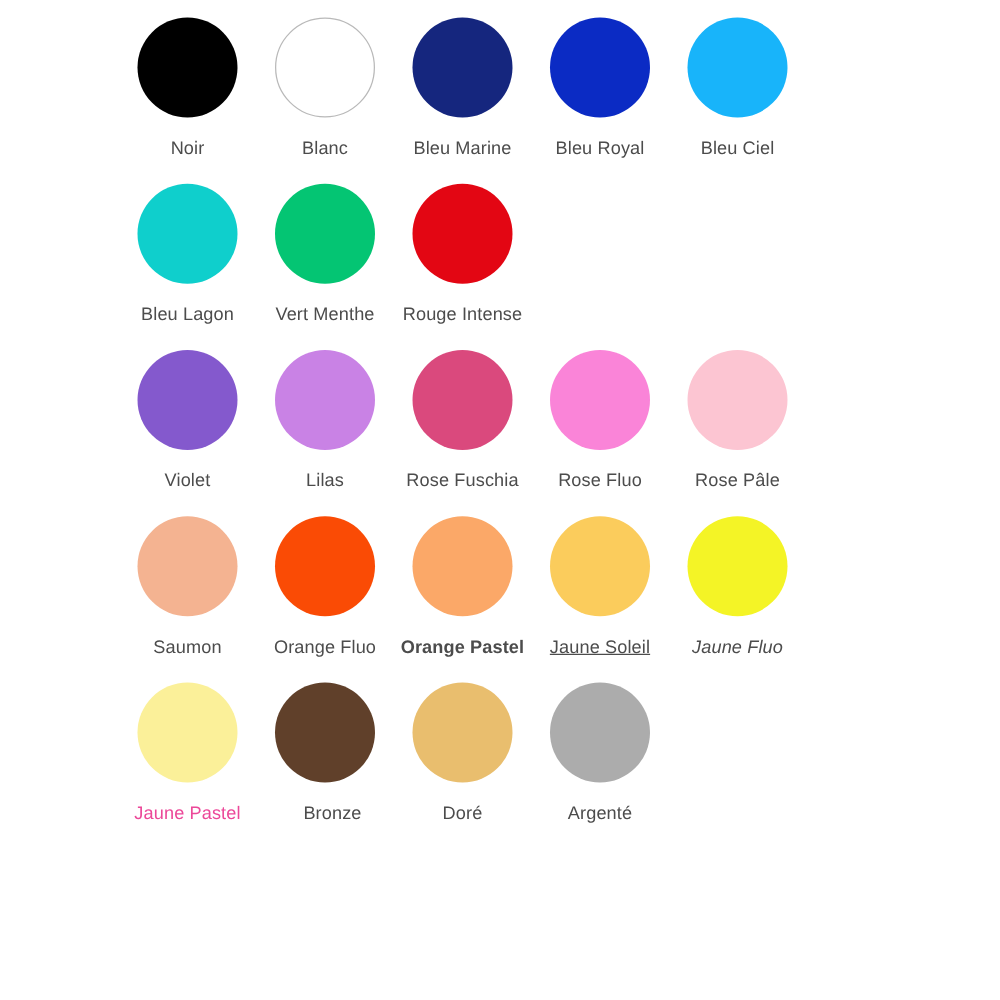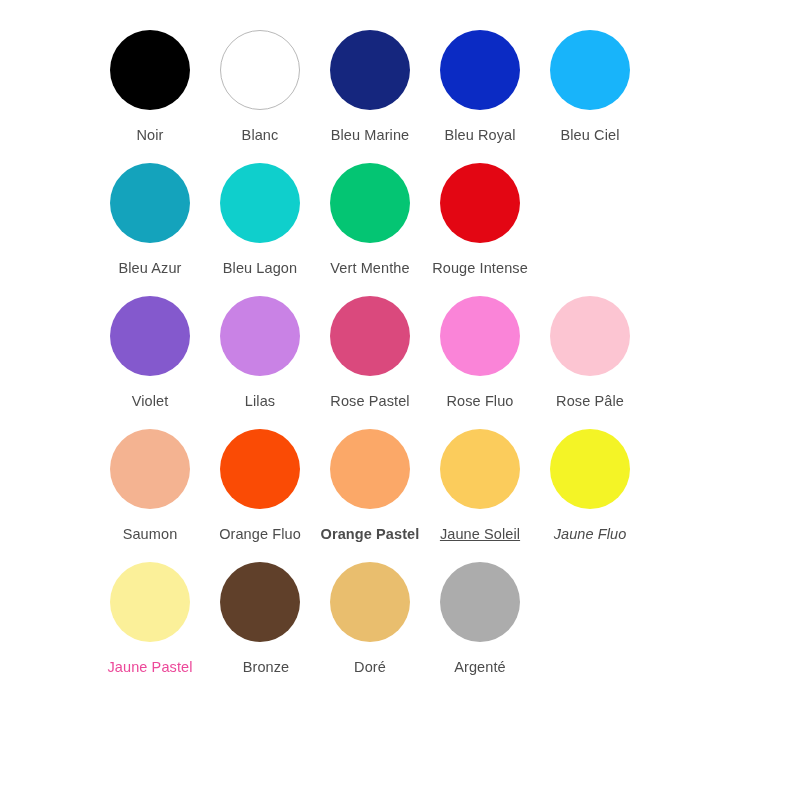--- a/index.html
+++ b/index.html
@@ -10,21 +10,21 @@
     width: 800px;
     height: 800px;
     background: #ffffff;
     font-family: "Liberation Sans", sans-serif;
     overflow: hidden;
   }
   #palette {
     width: 800px;
     height: 800px;
     box-sizing: border-box;
-    padding: 30px 95px 0 95px;
+    padding: 14px 95px 0 95px;
     display: flex;
     flex-direction: column;
     align-items: center;
   }
   .swatch-row {
     display: flex;
     flex-direction: row;
     justify-content: flex-start;
     align-items: flex-start;
     width: 610px;
@@ -78,24 +78,20 @@
         <div class="swatch-circle" style="background-color: rgb(11, 43, 196);"></div>
         <div class="swatch-label" style="color: rgb(76, 76, 76);">Bleu Royal</div>
       </div>
       <div class="swatch">
         <div class="swatch-circle" style="background-color: rgb(24, 180, 250);"></div>
         <div class="swatch-label" style="color: rgb(76, 76, 76);">Bleu Ciel</div>
       </div>
     </div>
     <div class="swatch-row">
       <div class="swatch">
-        <div class="swatch-circle" style="background-color: rgb(20, 163, 188);"></div>
-        <div class="swatch-label" style="color: rgb(76, 76, 76);">Bleu Azur</div>
-      </div>
-      <div class="swatch">
         <div class="swatch-circle" style="background-color: rgb(15, 207, 204);"></div>
         <div class="swatch-label" style="color: rgb(76, 76, 76);">Bleu Lagon</div>
       </div>
       <div class="swatch">
         <div class="swatch-circle" style="background-color: rgb(4, 197, 115);"></div>
         <div class="swatch-label" style="color: rgb(76, 76, 76);">Vert Menthe</div>
       </div>
       <div class="swatch">
         <div class="swatch-circle" style="background-color: rgb(227, 6, 19);"></div>
         <div class="swatch-label" style="color: rgb(76, 76, 76);">Rouge Intense</div>
@@ -105,21 +101,21 @@
       <div class="swatch">
         <div class="swatch-circle" style="background-color: rgb(132, 89, 205);"></div>
         <div class="swatch-label" style="color: rgb(76, 76, 76);">Violet</div>
       </div>
       <div class="swatch">
         <div class="swatch-circle" style="background-color: rgb(201, 130, 229);"></div>
         <div class="swatch-label" style="color: rgb(76, 76, 76);">Lilas</div>
       </div>
       <div class="swatch">
         <div class="swatch-circle" style="background-color: rgb(218, 73, 125);"></div>
-        <div class="swatch-label" style="color: rgb(76, 76, 76);">Rose Pastel</div>
+        <div class="swatch-label" style="color: rgb(76, 76, 76);">Rose Fuschia</div>
       </div>
       <div class="swatch">
         <div class="swatch-circle" style="background-color: rgb(250, 132, 216);"></div>
         <div class="swatch-label" style="color: rgb(76, 76, 76);">Rose Fluo</div>
       </div>
       <div class="swatch">
         <div class="swatch-circle" style="background-color: rgb(252, 197, 210);"></div>
         <div class="swatch-label" style="color: rgb(76, 76, 76);">Rose Pâle</div>
       </div>
     </div>

